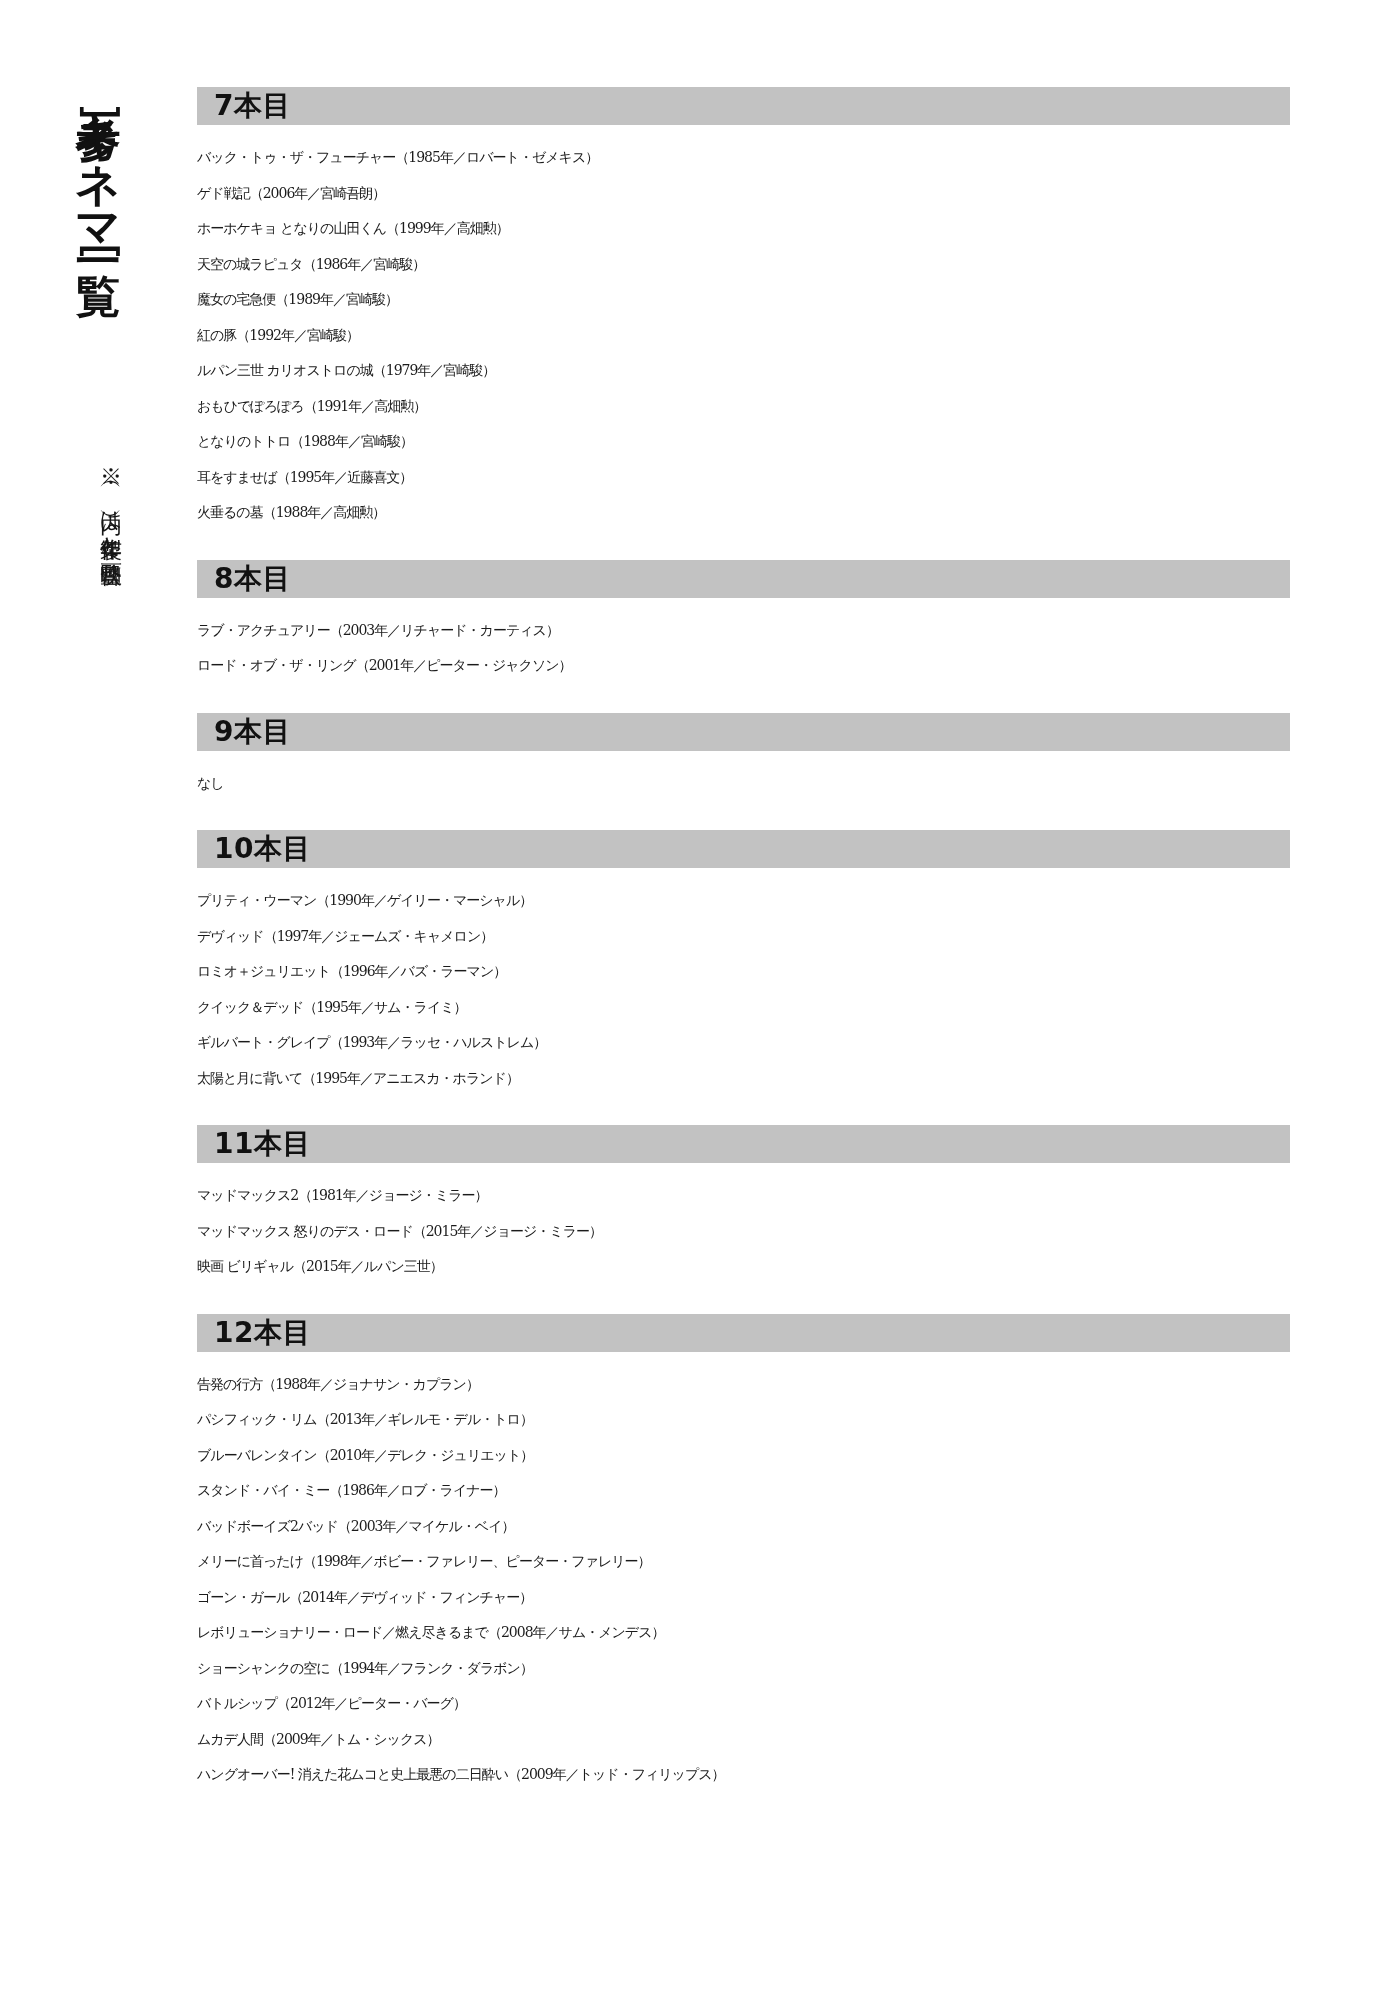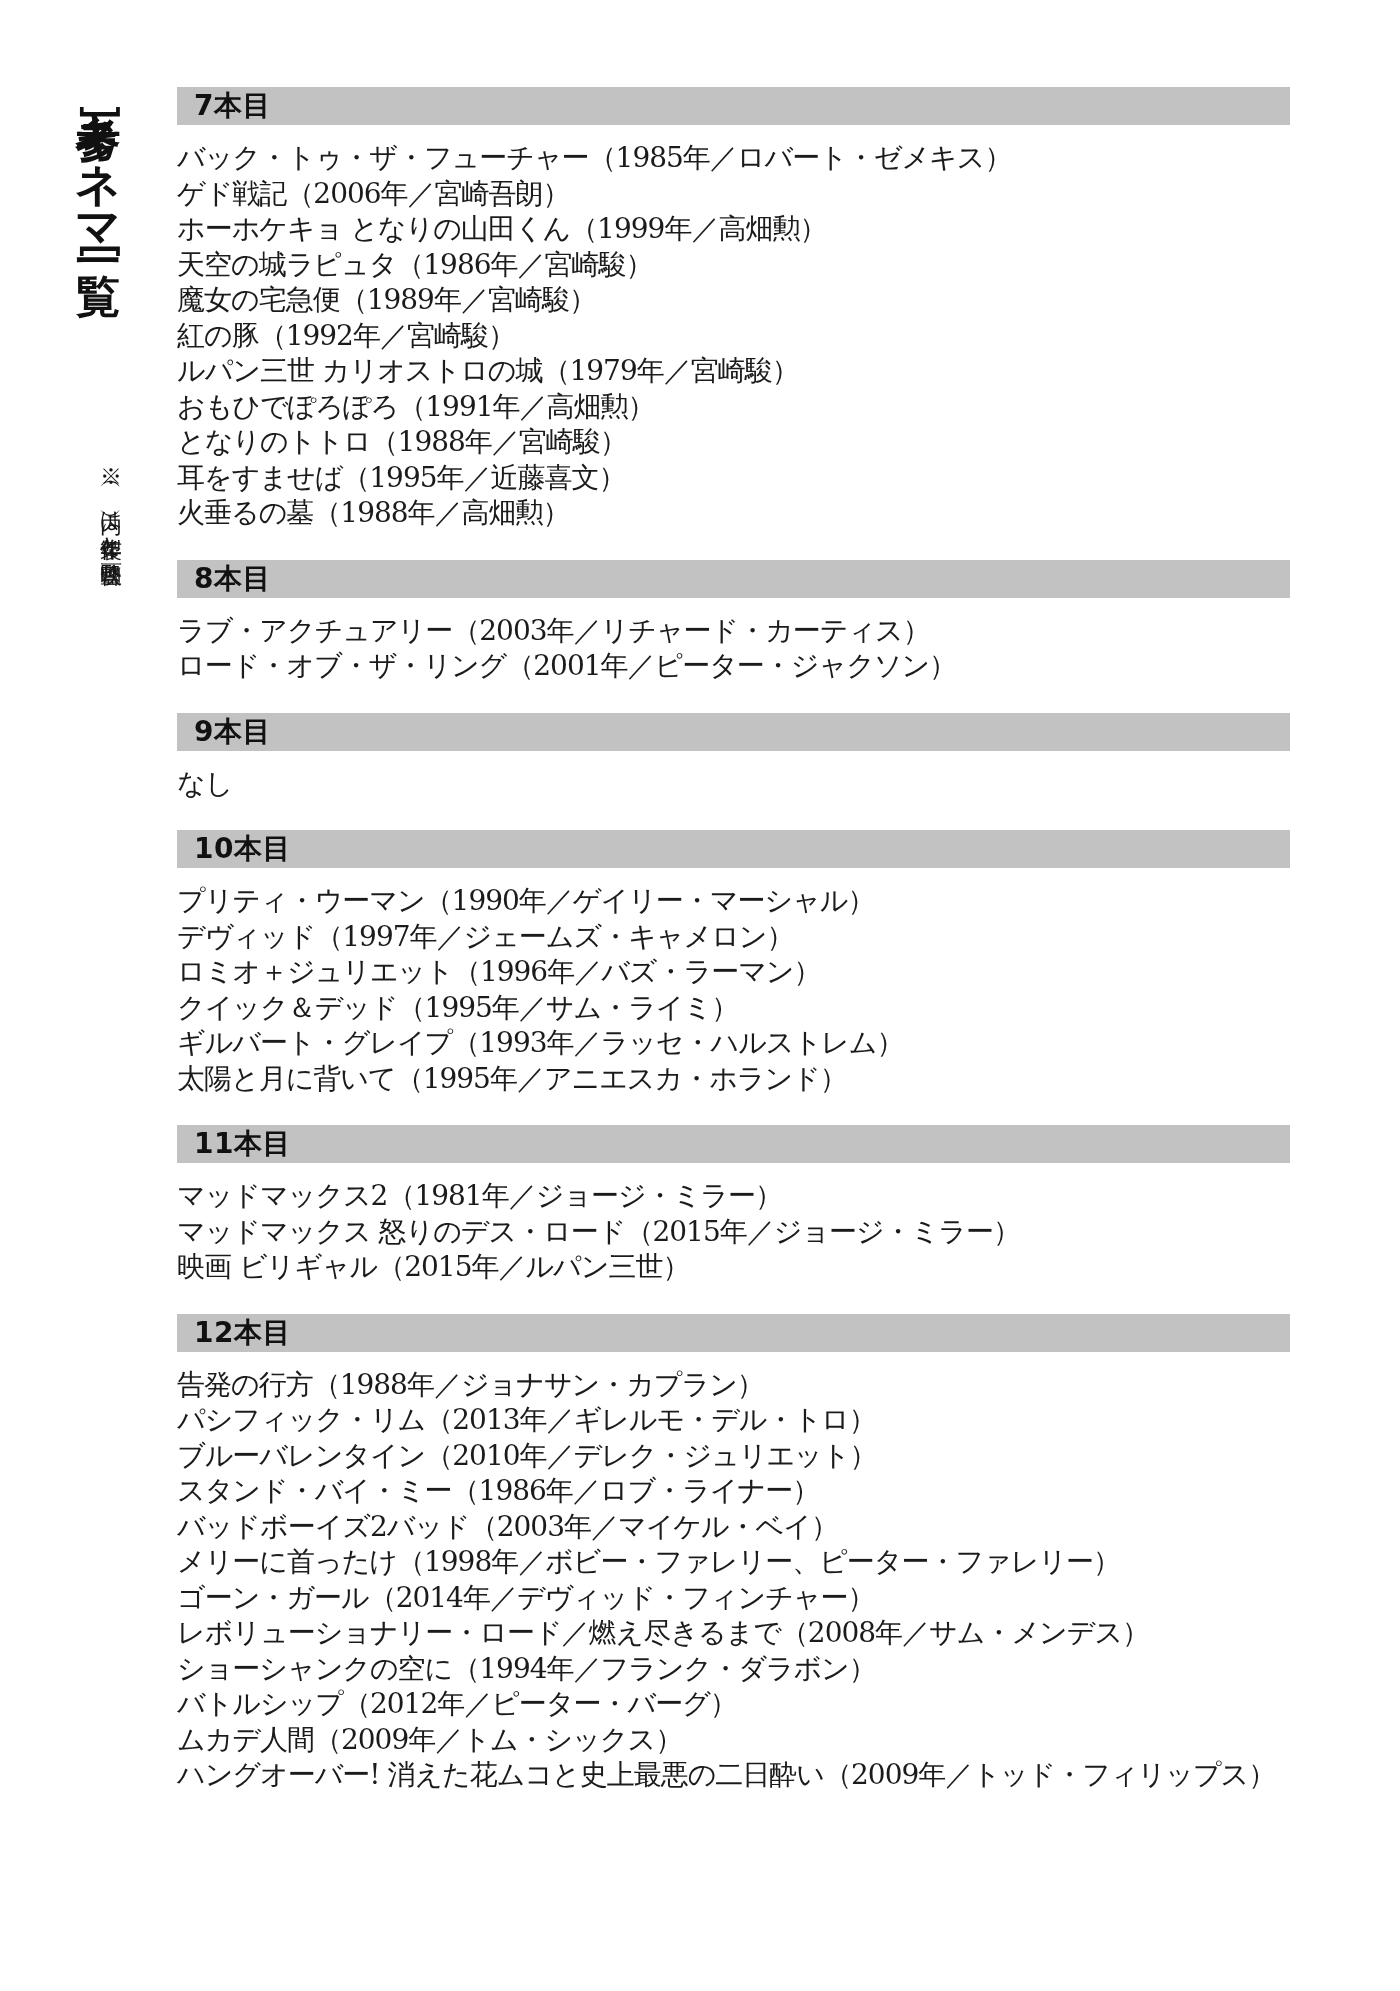--- a/index.html
+++ b/index.html
@@ -40,20 +40,21 @@
   }
   
   .content {
     position: absolute;
     left: 177px;
     top: 87px;
     width: 1113px;
   }
   .section {
     margin-bottom: 29px;
+    margin-left: 20px;
   }
   .section-header {
     height: 38px;
     background: #c2c2c2;
     margin-bottom: 15px;
     display: flex;
     align-items: center;
     padding-left: 17px;
     box-sizing: border-box;
   }
@@ -64,21 +65,21 @@
     color: #111111;
     letter-spacing: 0.5px;
   }
   .film-list {
     margin: 0;
     padding: 0;
     list-style: none;
   }
   .film-item {
     line-height: 35.5px;
-    font-size: 28px;
+    font-size: 14px;
     letter-spacing: -1px;
     white-space: nowrap;
     color: #1b1b1b;
   }
 </style>
 </head>
 <body>
 
 <div class="page">
   <aside>

